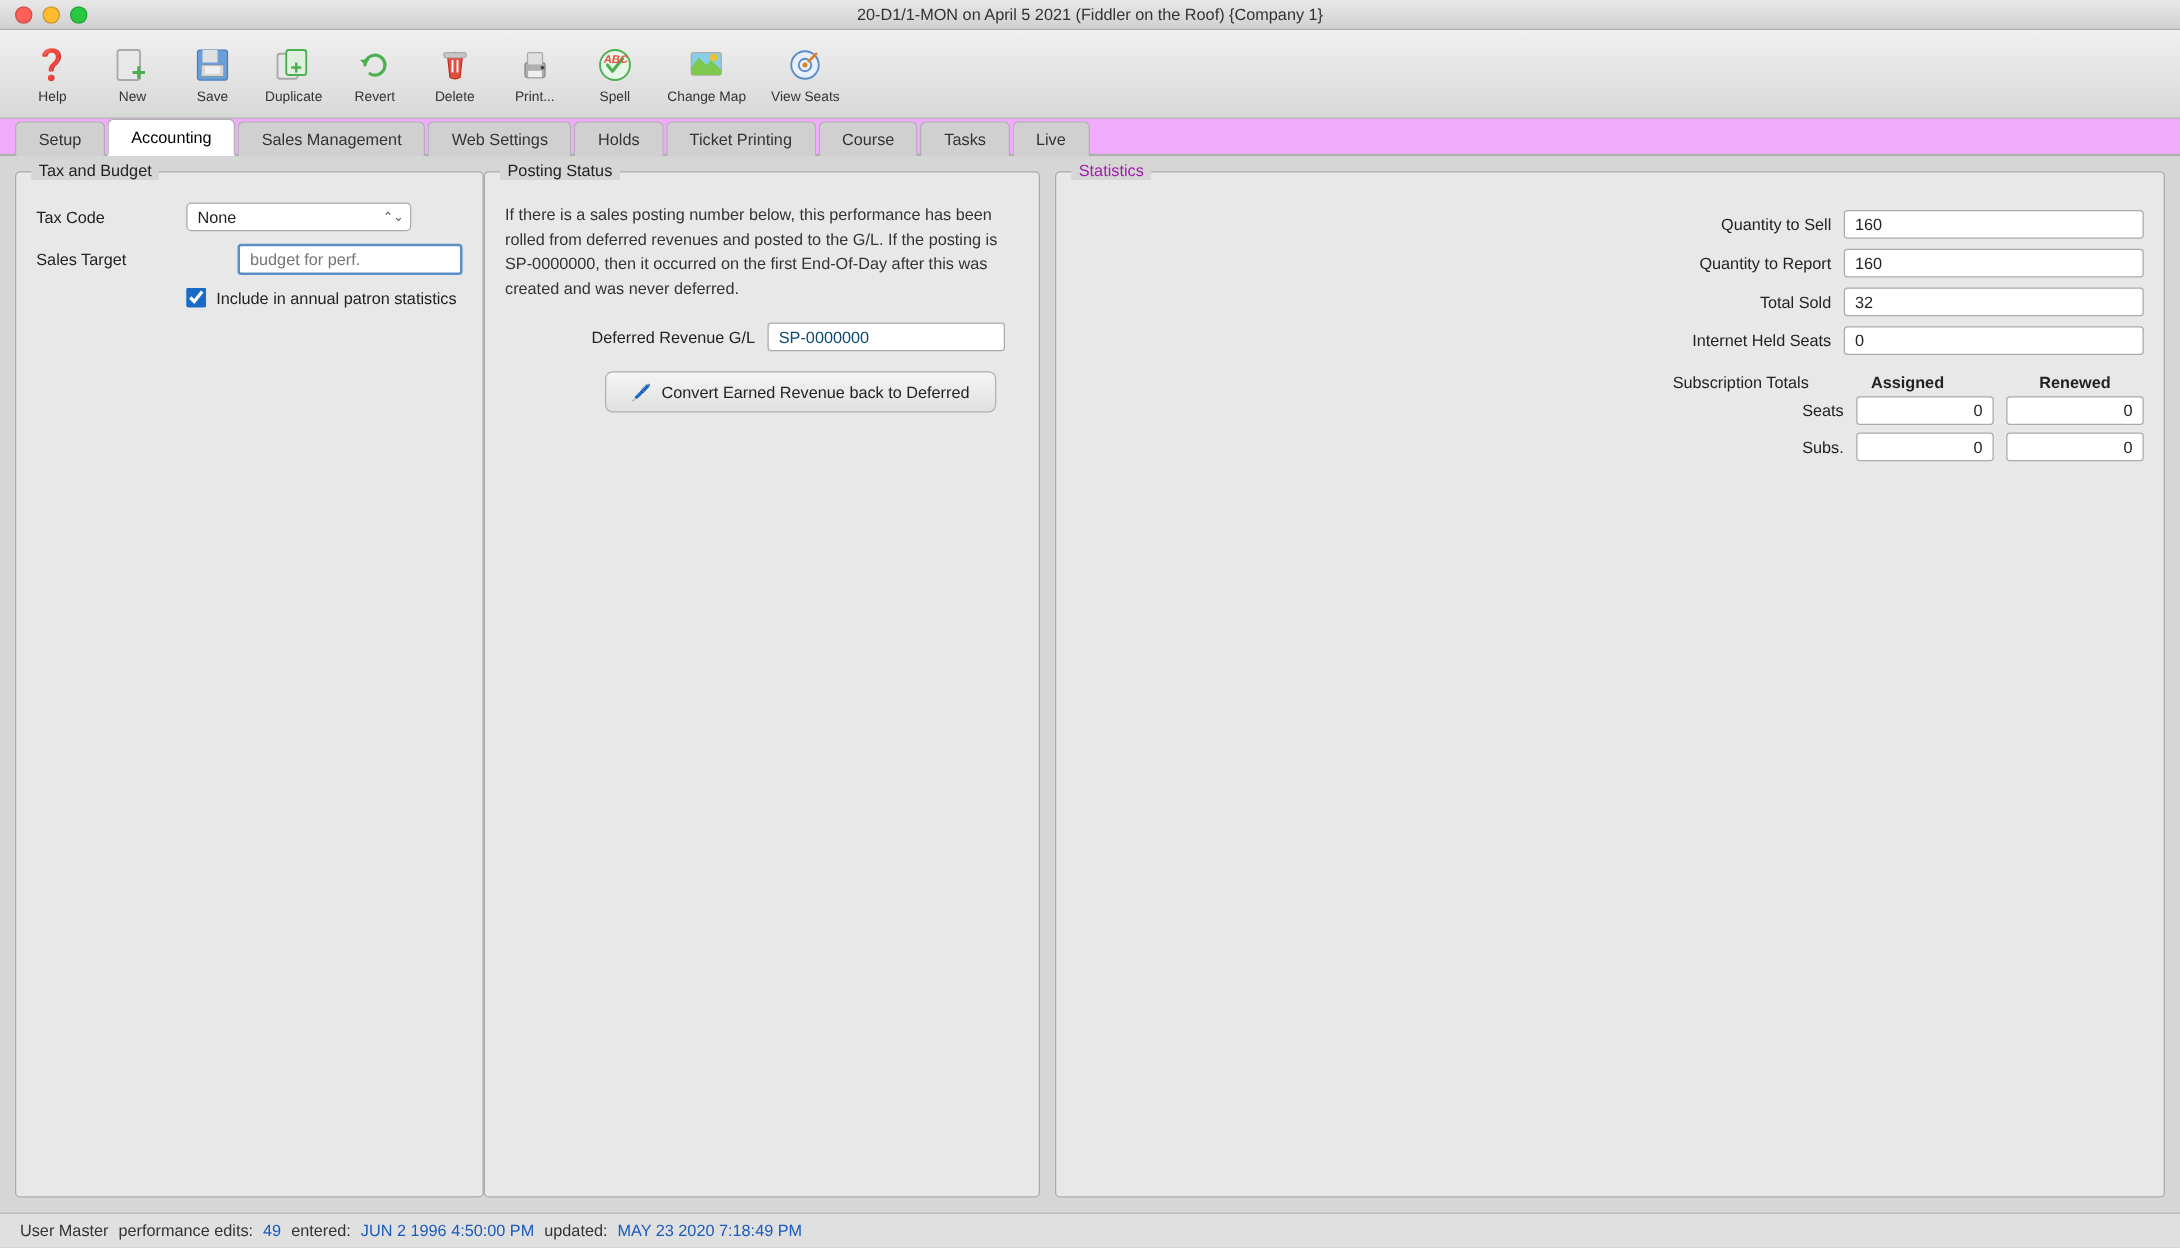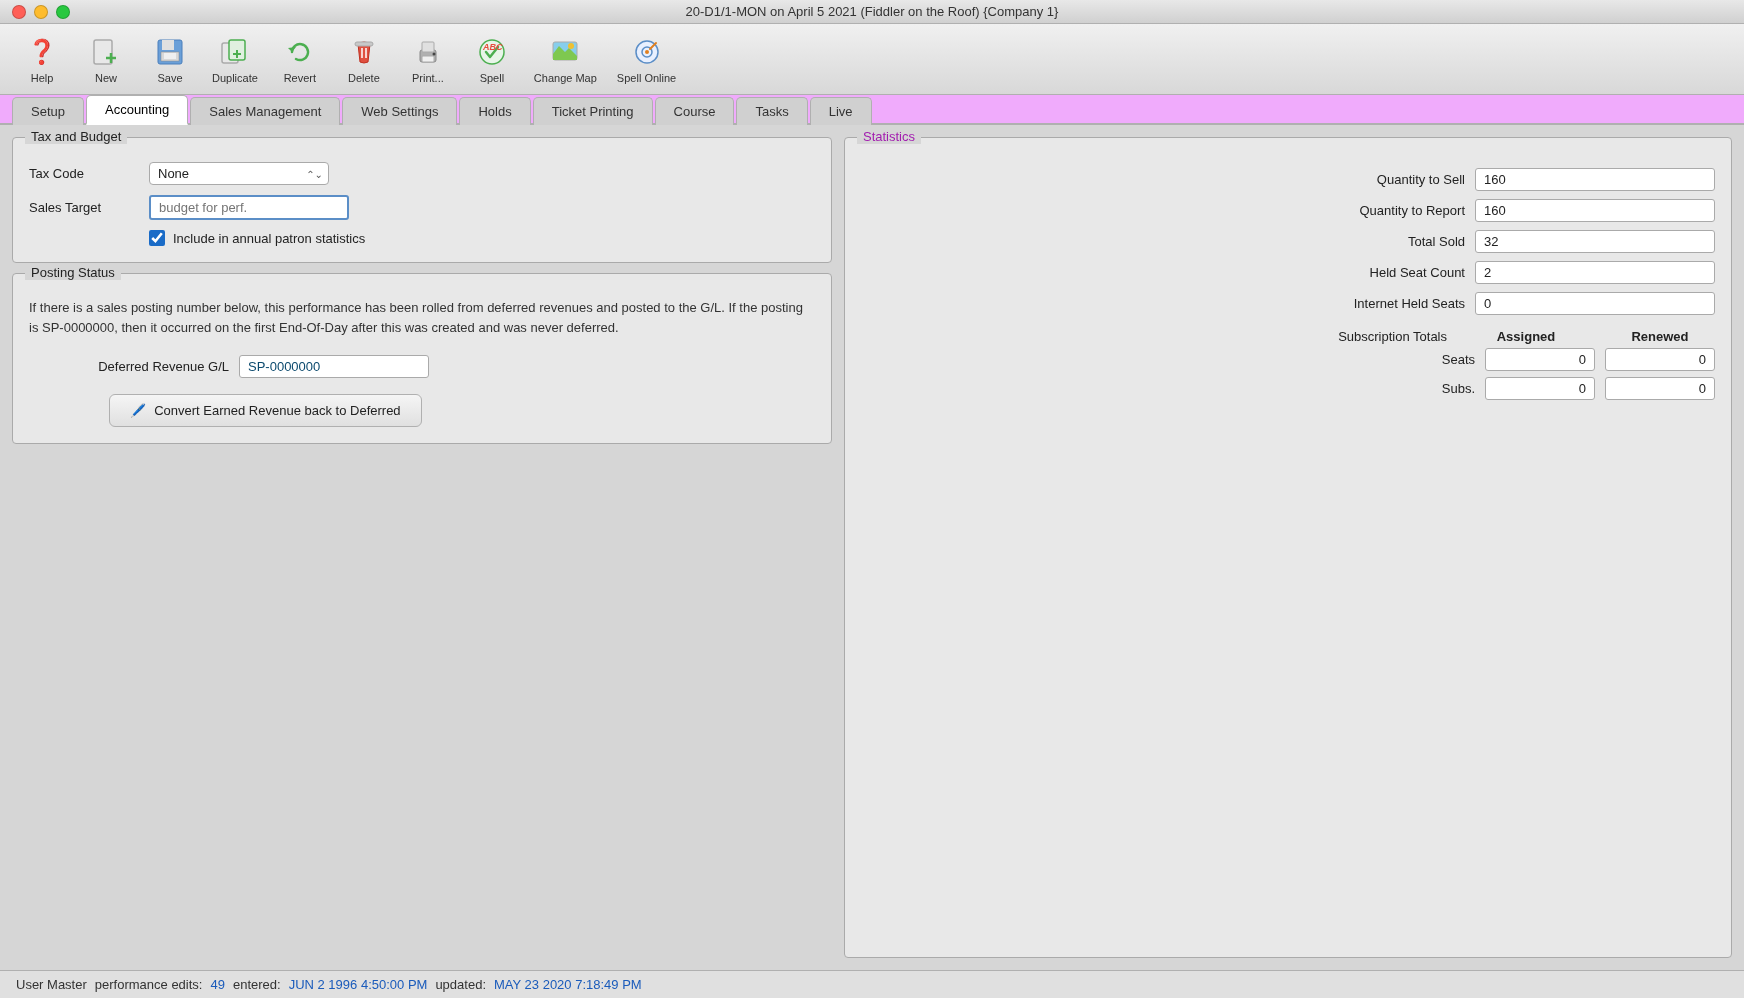--- a/index.html
+++ b/index.html
@@ -110,22 +110,21 @@
       display: flex;
       flex: 1;
       padding: 12px;
       gap: 12px;
       background: #d6d6d6;
     }
 
     
     .left-panel {
       display: flex;
-      flex-direction: column;
-      gap: 10px;
+      flex-direction: row;
       flex: 1;
       max-width: 820px;
     }
     .right-panel {
       flex: 1;
     }
 
     .group-box {
       border: 1px solid #aaa;
       border-radius: 4px;
@@ -184,21 +183,22 @@
       pointer-events: none;
     }
 
     input.field-text {
       background: #fff;
       border: 2px solid #5b8ec7;
       border-radius: 3px;
       padding: 3px 8px;
       font-size: 13px;
       color: #7f1d1d;
-      width: 200px;
+      width: 180px;
+      margin-left: 41px;
     }
 
     .checkbox-row {
       display: flex;
       align-items: center;
       gap: 8px;
       margin-left: 120px;
     }
     .checkbox-row input[type=checkbox] {
       width: 16px; height: 16px;
@@ -458,21 +458,21 @@
   </div>
   <div class="tool-btn">
     <div class="tool-icon">
       <svg width="32" height="32" viewBox="0 0 32 32">
         <circle cx="16" cy="16" r="11" fill="#e8f0ff" stroke="#5b8ec7" stroke-width="1.5"></circle>
         <circle cx="16" cy="16" r="5" fill="none" stroke="#5b8ec7" stroke-width="1.5"></circle>
         <circle cx="16" cy="16" r="2" fill="#e08020"></circle>
         <line x1="19" y1="13" x2="25" y2="7" stroke="#e08020" stroke-width="2" stroke-linecap="round"></line>
       </svg>
     </div>
-    <span class="tool-label">Spell Online</span>
+    <span class="tool-label">View Seats</span>
   </div>
 </div>
 
 <div class="tabs-bar">
   <div class="tab">Setup</div>
   <div class="tab active">Accounting</div>
   <div class="tab">Sales Management</div>
   <div class="tab">Web Settings</div>
   <div class="tab">Holds</div>
   <div class="tab">Ticket Printing</div>
@@ -539,24 +539,20 @@
         </div>
         <div class="stat-row">
           <span class="stat-label">Quantity to Report</span>
           <input class="stat-field" type="text" value="160" style="">
         </div>
         <div class="stat-row">
           <span class="stat-label">Total Sold</span>
           <input class="stat-field" type="text" value="32" style="">
         </div>
         <div class="stat-row">
-          <span class="stat-label">Held Seat Count</span>
-          <input class="stat-field" type="text" value="2" style="">
-        </div>
-        <div class="stat-row">
           <span class="stat-label">Internet Held Seats</span>
           <input class="stat-field" type="text" value="0" style="">
         </div>
 
         <div class="subs-header-row">
           <span class="stat-label">Subscription Totals</span>
           <span class="subs-col-header">Assigned</span>
           <span class="subs-col-header">Renewed</span>
         </div>
         <div class="subs-row">

